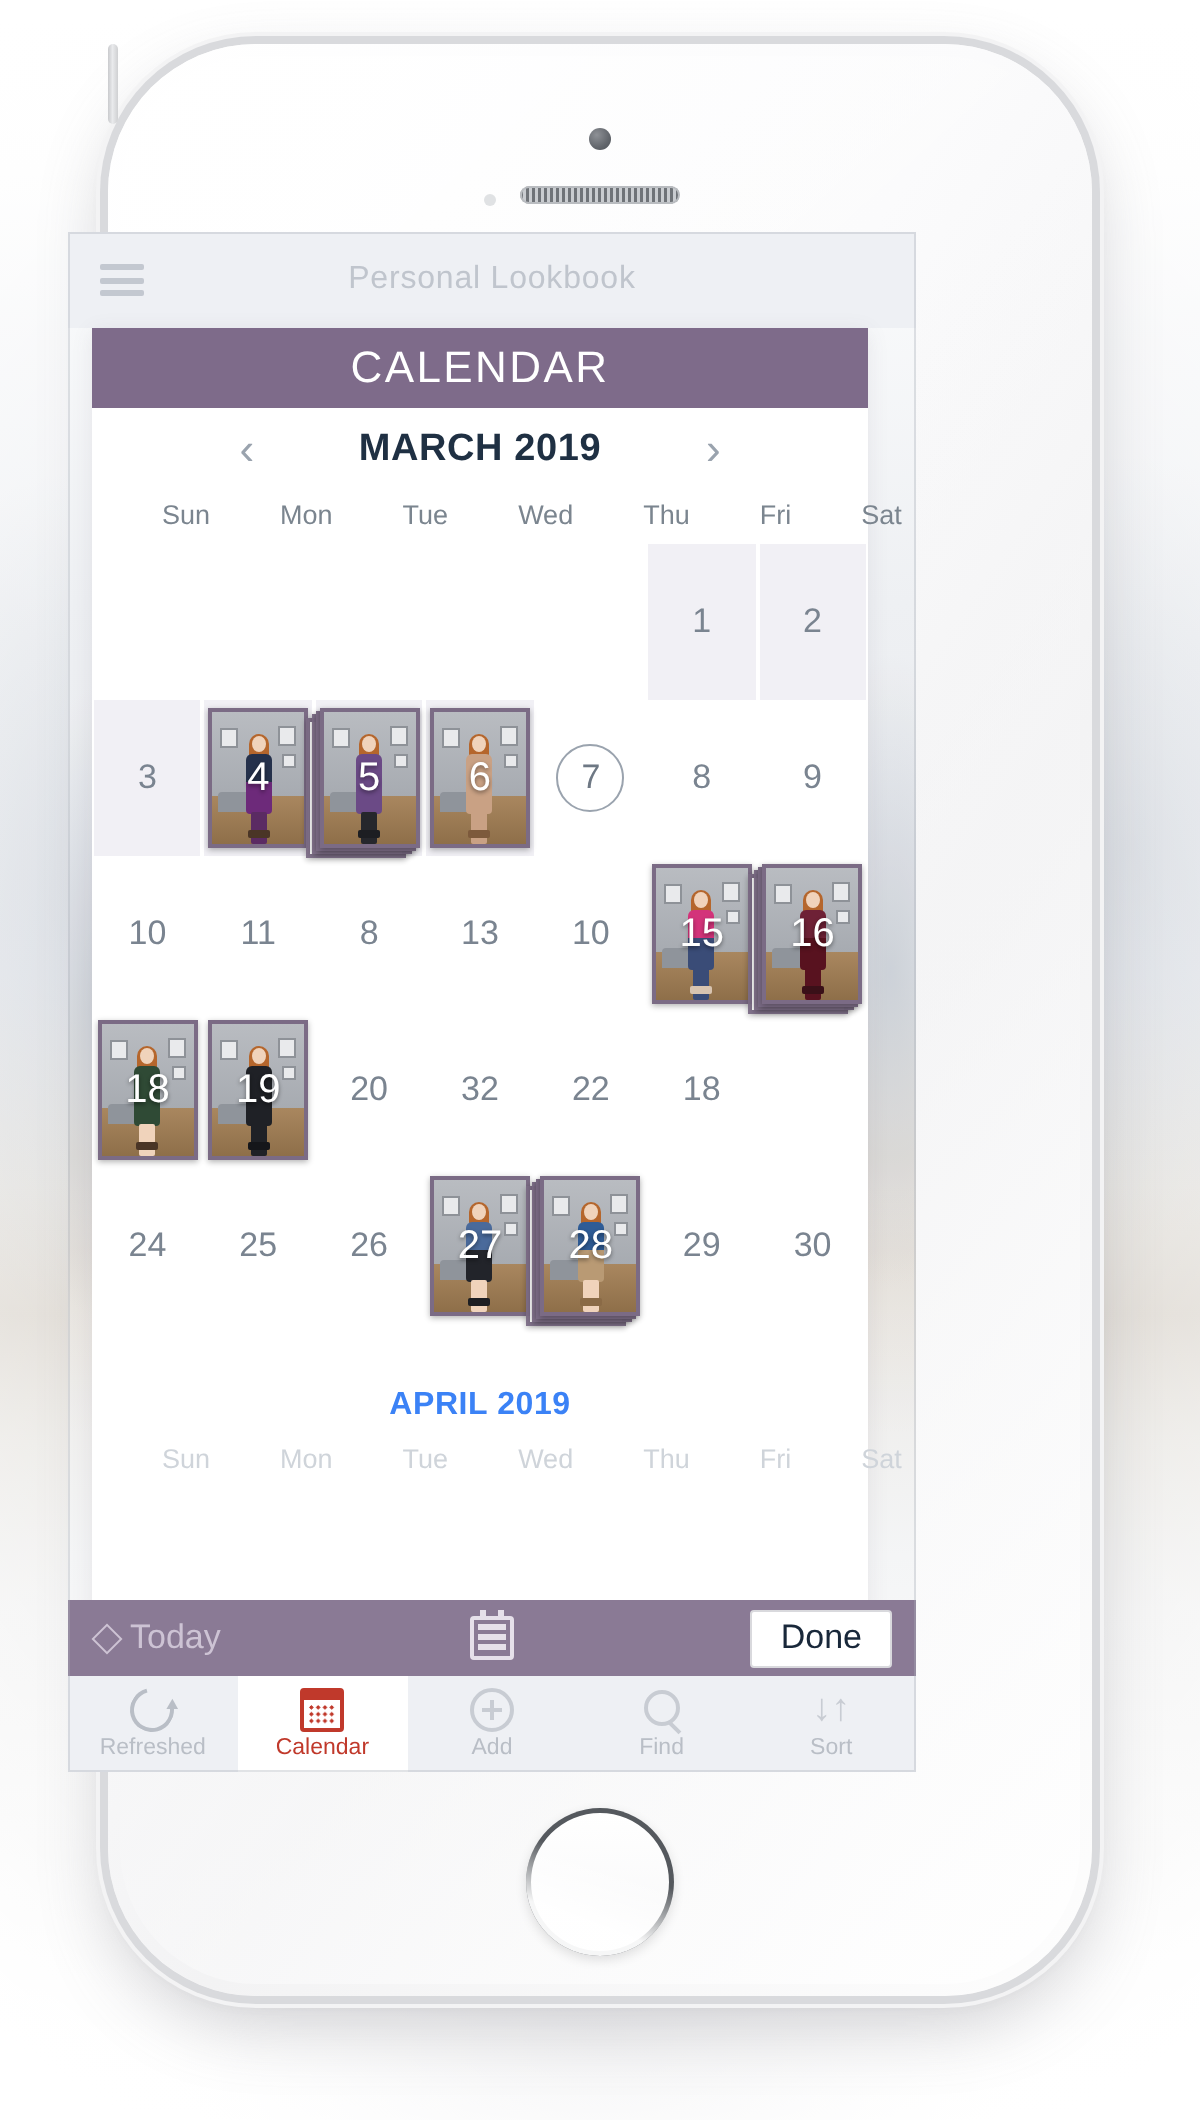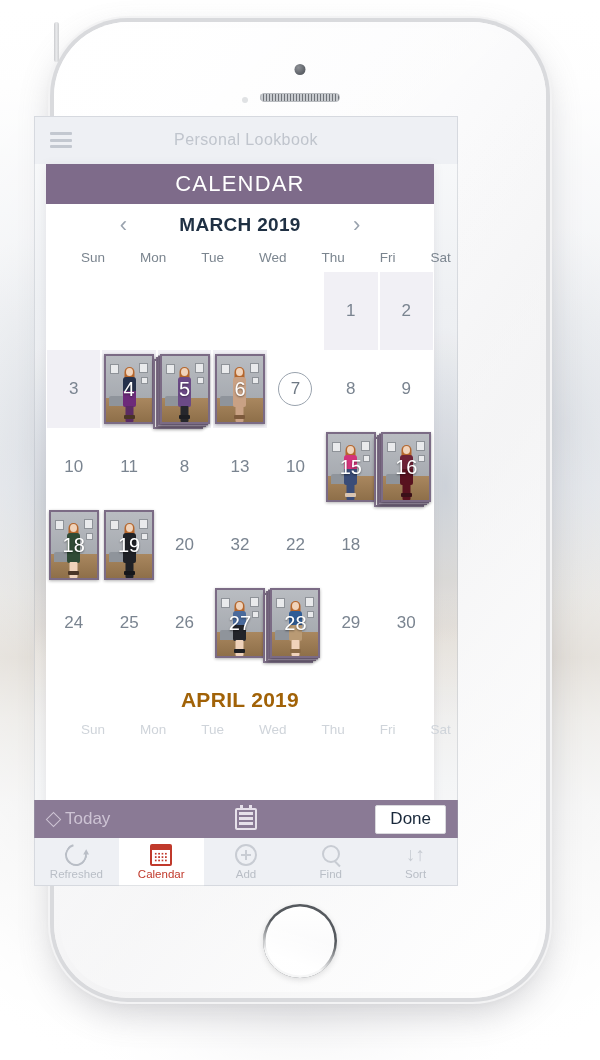--- a/index.html
+++ b/index.html
@@ -203,21 +203,21 @@
       width:13px; height:30px; border-radius:3px 3px 2px 2px; }
   .figure .legs{ position:absolute; left:50%; transform:translateX(-50%); top:38px;
       width:8px; height:16px; background:#3b3f4a; border-radius:1px; }
   .figure .shoes{ position:absolute; left:50%; transform:translateX(-50%); bottom:-1px;
       width:11px; height:4px; background:#2d2f36; border-radius:1px; }
 
   .next-month{
     height:52px; display:flex; align-items:flex-end; justify-content:center;
     padding-bottom:2px;
   }
-  .next-month span{ font-size:21px; font-weight:700; color:#a16207; letter-spacing:.3px; }
+  .next-month span{ font-size:16px; font-weight:700; color:#3b82f6; letter-spacing:.3px; }
   .dow-row.faded .dow{ color:#cfd4da; }
 
   
   .toolbar{
     position:absolute; left:0; bottom:48px; width:424px; height:38px;
     background:#8a7a95; display:flex; align-items:center;
   }
   .tb-today{ display:flex; align-items:center; gap:6px; margin-left:14px;
       color:#cdc3d4; font-size:17px; }
   .tb-diamond{ width:11px; height:11px; border:1.6px solid #cdc3d4; transform:rotate(45deg); }

